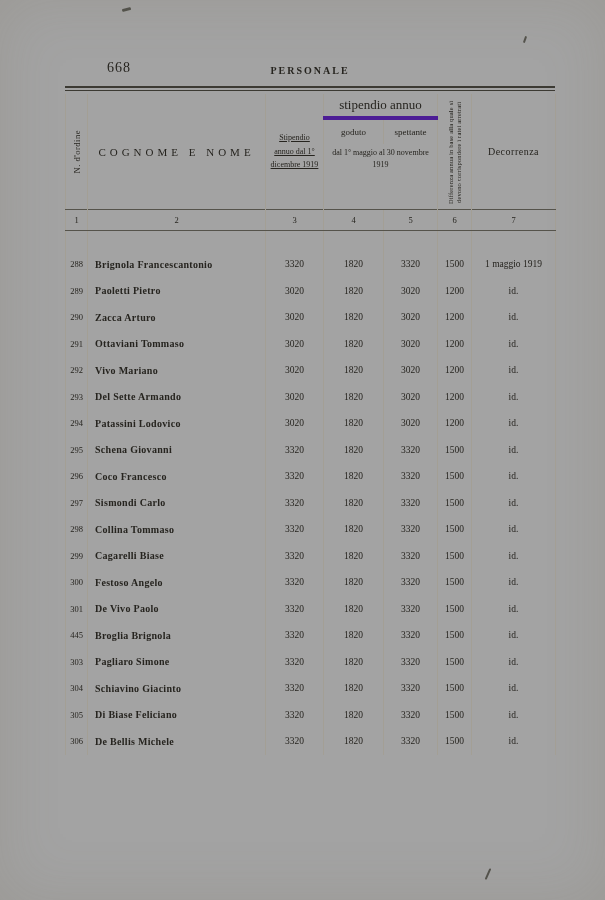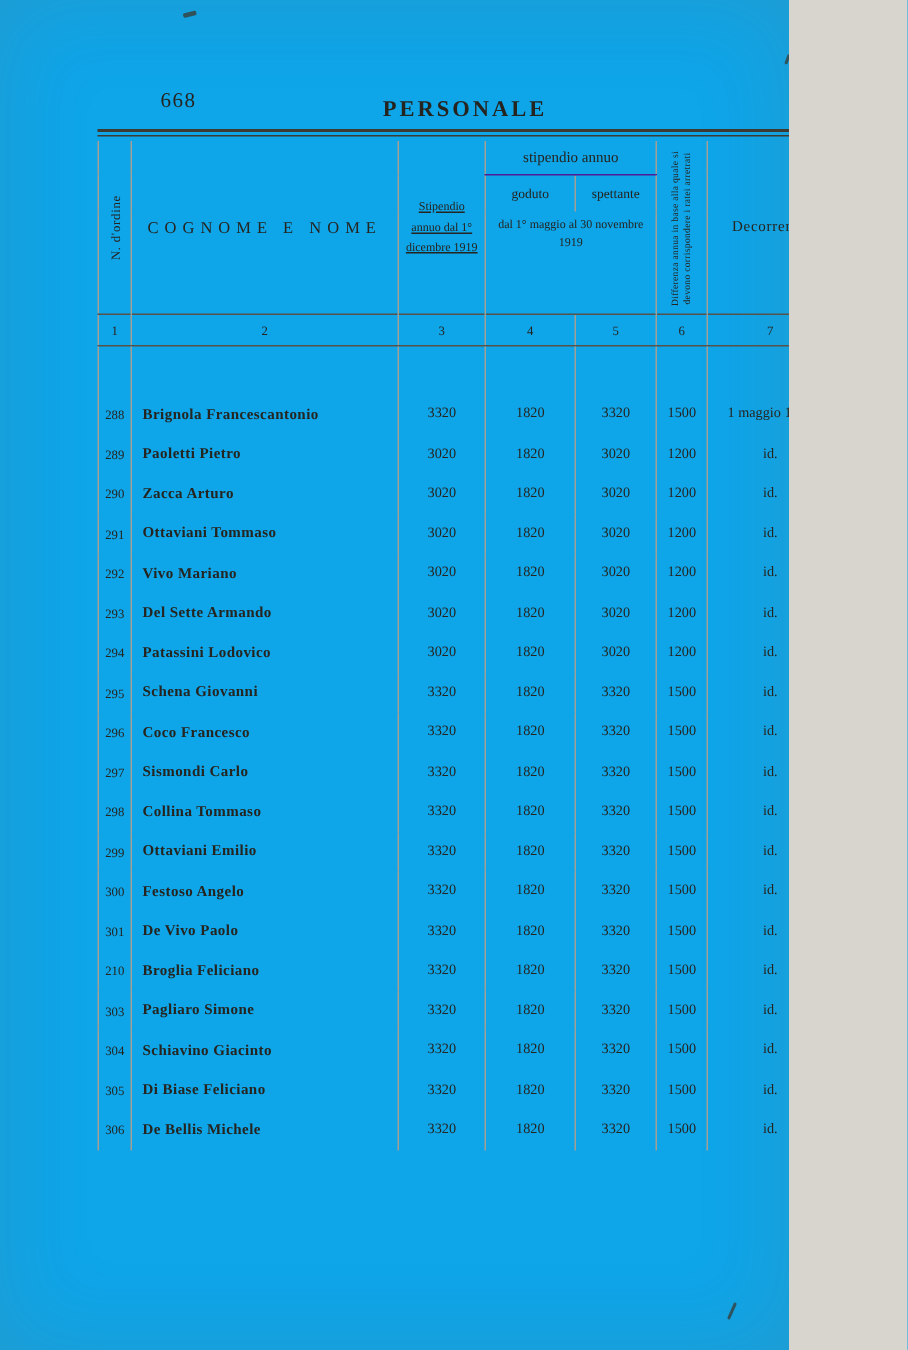--- a/index.html
+++ b/index.html
@@ -1,31 +1,31 @@
 <!DOCTYPE html>
 <html><head>
 <meta charset="utf-8">
 <style>
   html,body{margin:0;padding:0;}
   body{background:#d8d5cf;}
   .page{
     position:relative;
-    width:526px;height:900px;
-    background:#0ea5e9;
+    width:605px;height:900px;
+    background:#a3a3a3;
     box-shadow:inset 0 0 60px rgba(120,110,90,.18);
     font-family:"Liberation Serif","DejaVu Serif",serif;
     color:#26241f;
     overflow:hidden;
   }
   
   .page-head{position:absolute;top:60px;left:65px;width:490px;height:22px;}
   .folio{position:absolute;left:42px;top:0;font-size:14px;letter-spacing:1px;}
   .running-title{
     position:absolute;left:0;right:0;top:5px;text-align:center;
-    font-size:15px;font-weight:bold;letter-spacing:2px;
+    font-size:10px;font-weight:bold;letter-spacing:2px;
   }
   .rule-double{
     position:absolute;top:86px;left:65px;width:490px;height:2px;
     border-top:2px solid #3c3a33;border-bottom:1px solid #3c3a33;
   }
   
   table.main{
     position:absolute;top:94px;left:65px;width:490px;
     border-collapse:collapse;table-layout:fixed;
     border-left:1px solid #a39f95;border-right:1px solid #a39f95;
@@ -39,31 +39,31 @@
     writing-mode:vertical-rl;transform:rotate(180deg);
     font-size:8.5px;letter-spacing:.5px;white-space:nowrap;
   }
   .vtext-small{
     writing-mode:vertical-rl;transform:rotate(180deg);
     font-size:6.4px;line-height:1.25;height:106px;
     text-align:center;letter-spacing:.2px;
   }
   .h-name{font-size:11px;letter-spacing:4px;font-family:Liberation Serif, serif;}
   .h-stip3{font-size:8px;line-height:1.7;padding:0 3px;text-decoration:underline;}
-  .h-group{font-size:10px;height:22px;border-bottom:1px solid #4c1d95;}
+  .h-group{font-size:13px;height:22px;border-bottom:4px solid #4c1d95;}
   .h-sub{font-size:9px;height:24px;}
   .h-periodo{font-size:8px;vertical-align:top;padding-top:3px;line-height:1.5;}
   .h-decorrenza{font-size:10px;letter-spacing:.5px;}
   tr.nrow td{
     height:20px;text-align:center;font-size:8.5px;
     border-top:1px solid #55534b;border-bottom:1px solid #55534b;
   }
   tbody td{height:26.5px;vertical-align:middle;font-size:9.5px;}
   tbody td + td{border-left:1px solid #a39f95;}
-  tbody tr:first-child td{padding-top:32px;}
+  tbody tr:first-child td{padding-top:20px;}
   td.c-num{text-align:center;font-size:8.5px;}
   td.c-name{text-align:left;padding-left:7px;font-weight:bold;font-size:10px;letter-spacing:.3px;margin-top:10px;}
   td.c-val{text-align:center;}
   td.c-dec{text-align:center;font-size:9.5px;}
   
   .artifact{position:absolute;background:#3a382f;border-radius:1px;opacity:.75;}
   .a1{top:36px;left:524px;width:2px;height:7px;transform:rotate(20deg);}
   .a2{top:868px;left:487px;width:2px;height:12px;transform:rotate(24deg);}
   .a3{top:8px;left:122px;width:9px;height:3px;transform:rotate(-14deg);}
 </style>
@@ -218,21 +218,21 @@
           <td class="c-num">298</td>
           <td class="c-name">Collina Tommaso</td>
           <td class="c-val">3320</td>
           <td class="c-val">1820</td>
           <td class="c-val">3320</td>
           <td class="c-val">1500</td>
           <td class="c-dec">id.</td>
         </tr>
         <tr>
           <td class="c-num">299</td>
-          <td class="c-name">Ottaviani Emilio</td>
+          <td class="c-name">Cagarelli Biase</td>
           <td class="c-val">3320</td>
           <td class="c-val">1820</td>
           <td class="c-val">3320</td>
           <td class="c-val">1500</td>
           <td class="c-dec">id.</td>
         </tr>
         <tr>
           <td class="c-num">300</td>
           <td class="c-name">Festoso Angelo</td>
           <td class="c-val">3320</td>
@@ -244,22 +244,22 @@
         <tr>
           <td class="c-num">301</td>
           <td class="c-name">De Vivo Paolo</td>
           <td class="c-val">3320</td>
           <td class="c-val">1820</td>
           <td class="c-val">3320</td>
           <td class="c-val">1500</td>
           <td class="c-dec">id.</td>
         </tr>
         <tr>
-          <td class="c-num">210</td>
-          <td class="c-name">Broglia Feliciano</td>
+          <td class="c-num">445</td>
+          <td class="c-name">Broglia Brignola</td>
           <td class="c-val">3320</td>
           <td class="c-val">1820</td>
           <td class="c-val">3320</td>
           <td class="c-val">1500</td>
           <td class="c-dec">id.</td>
         </tr>
         <tr>
           <td class="c-num">303</td>
           <td class="c-name">Pagliaro Simone</td>
           <td class="c-val">3320</td>

